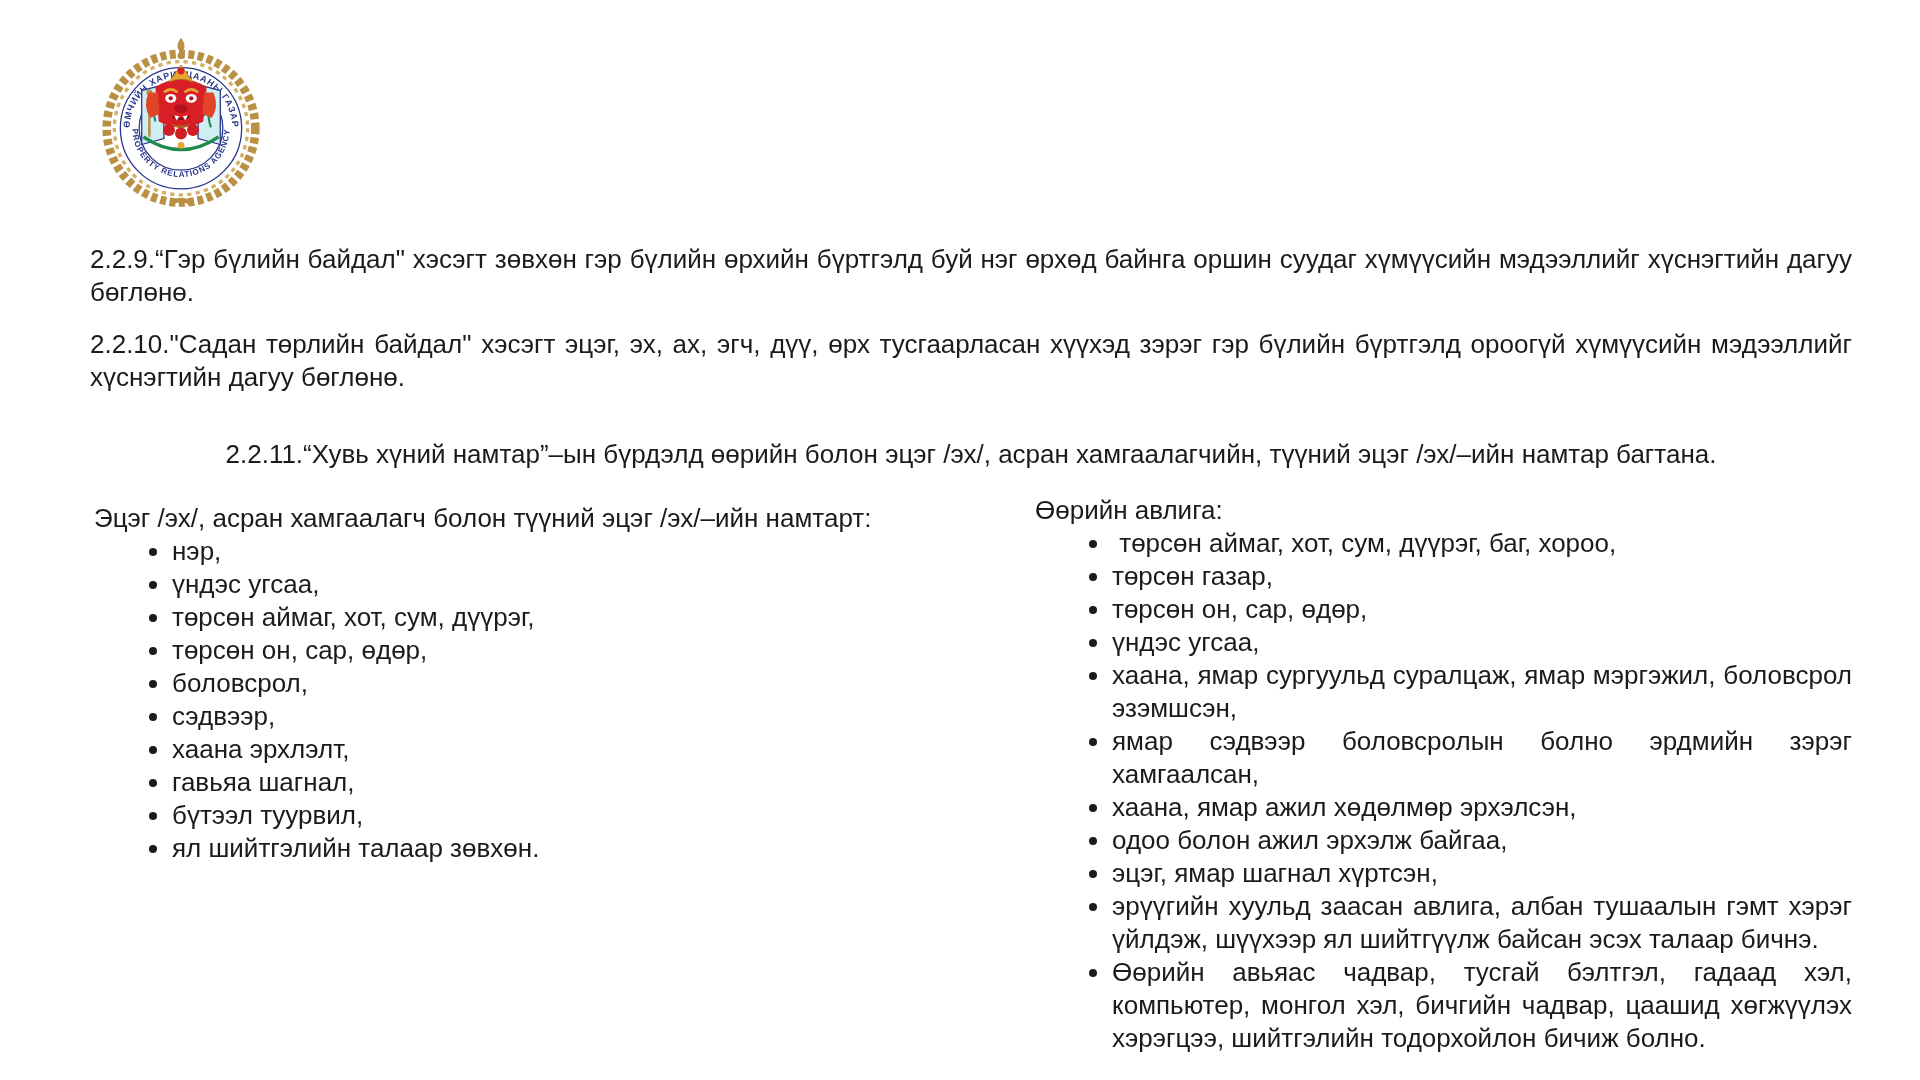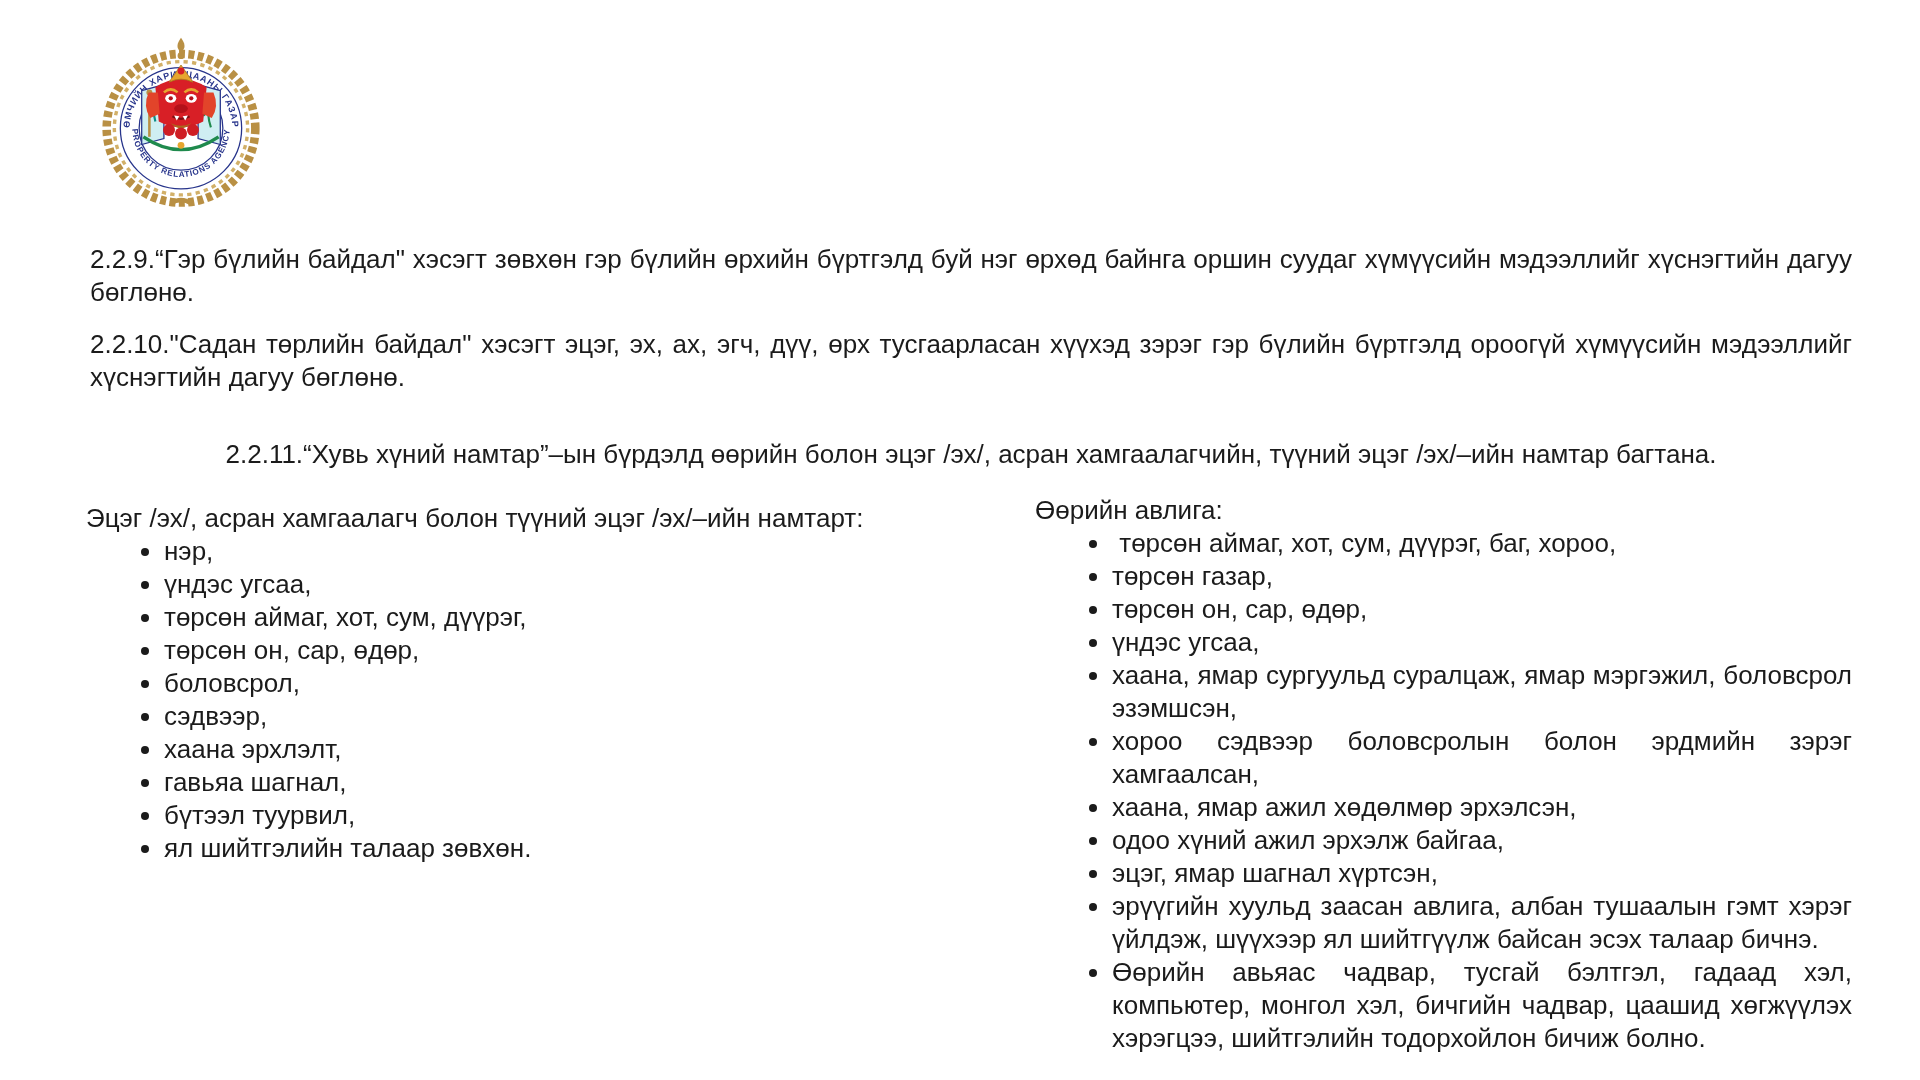--- a/index.html
+++ b/index.html
@@ -8,21 +8,21 @@
     background:#ffffff;color:#1b1b1b;
     font-family:"Liberation Sans","DejaVu Sans",sans-serif;
   }
   .logo-wrap{position:absolute;left:95px;top:36px;width:172px;height:176px;}
   .para{position:absolute;left:90px;width:1762px;font-size:26px;line-height:33px;
         text-align:justify;text-justify:inter-word;margin:0;}
   #p1{top:243px;}
   #p2{top:328px;}
   #p3{top:438px;text-align:center;}
   .col{position:absolute;font-size:26px;line-height:33px;}
-  #col-left{left:86px;top:502px;width:920px;}
+  #col-left{left:94px;top:502px;width:920px;}
   #col-right{left:1035px;top:494px;width:817px;}
   .col-heading{margin:0;font-weight:normal;font-size:26px;line-height:33px;}
   .col ul{margin:0;padding:0 0 0 78px;list-style:disc outside;}
   #col-right ul{padding-left:56px;}
   .col li{line-height:33px;}
   #col-right li{text-align:justify;text-justify:inter-word;margin-left:21px;}
   .emblem-text{font-family:"Liberation Sans",sans-serif;font-weight:bold;
                letter-spacing:1px;}
 </style>
 </head>
@@ -116,20 +116,20 @@
 </div>
 
 <div class="col" id="col-right">
   <h3 class="col-heading">Өөрийн авлига:</h3>
   <ul>
     <li>&nbsp;төрсөн аймаг, хот, сум, дүүрэг, баг, хороо,</li>
     <li>төрсөн газар,</li>
     <li>төрсөн он, сар, өдөр,</li>
     <li>үндэс угсаа,</li>
     <li>хаана, ямар сургуульд суралцаж, ямар мэргэжил, боловсрол эзэмшсэн,</li>
-    <li>хороо сэдвээр боловсролын болон эрдмийн зэрэг хамгаалсан,</li>
+    <li>ямар сэдвээр боловсролын болно эрдмийн зэрэг хамгаалсан,</li>
     <li>хаана, ямар ажил хөдөлмөр эрхэлсэн,</li>
-    <li>одоо хүний ажил эрхэлж байгаа,</li>
+    <li>одоо болон ажил эрхэлж байгаа,</li>
     <li>эцэг, ямар шагнал хүртсэн,</li>
     <li>эрүүгийн хуульд заасан авлига, албан тушаалын гэмт хэрэг үйлдэж, шүүхээр ял шийтгүүлж байсан эсэх талаар бичнэ.</li>
     <li>Өөрийн авьяас чадвар, тусгай бэлтгэл, гадаад хэл, компьютер, монгол хэл, бичгийн чадвар, цаашид хөгжүүлэх хэрэгцээ, шийтгэлийн тодорхойлон бичиж болно.</li>
   </ul>
 </div>
 
 </body></html>

